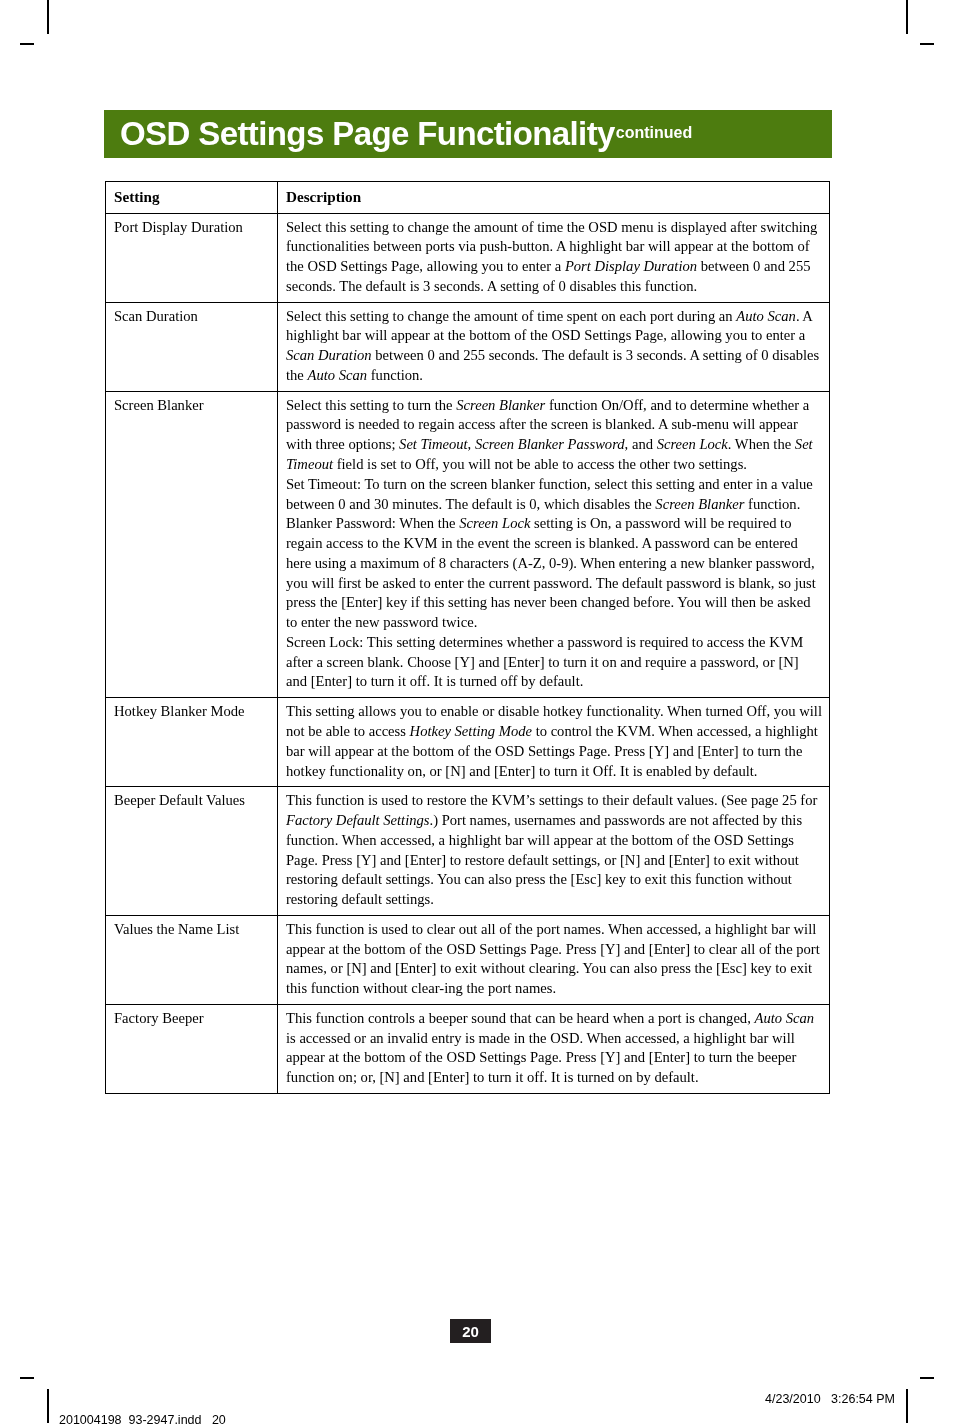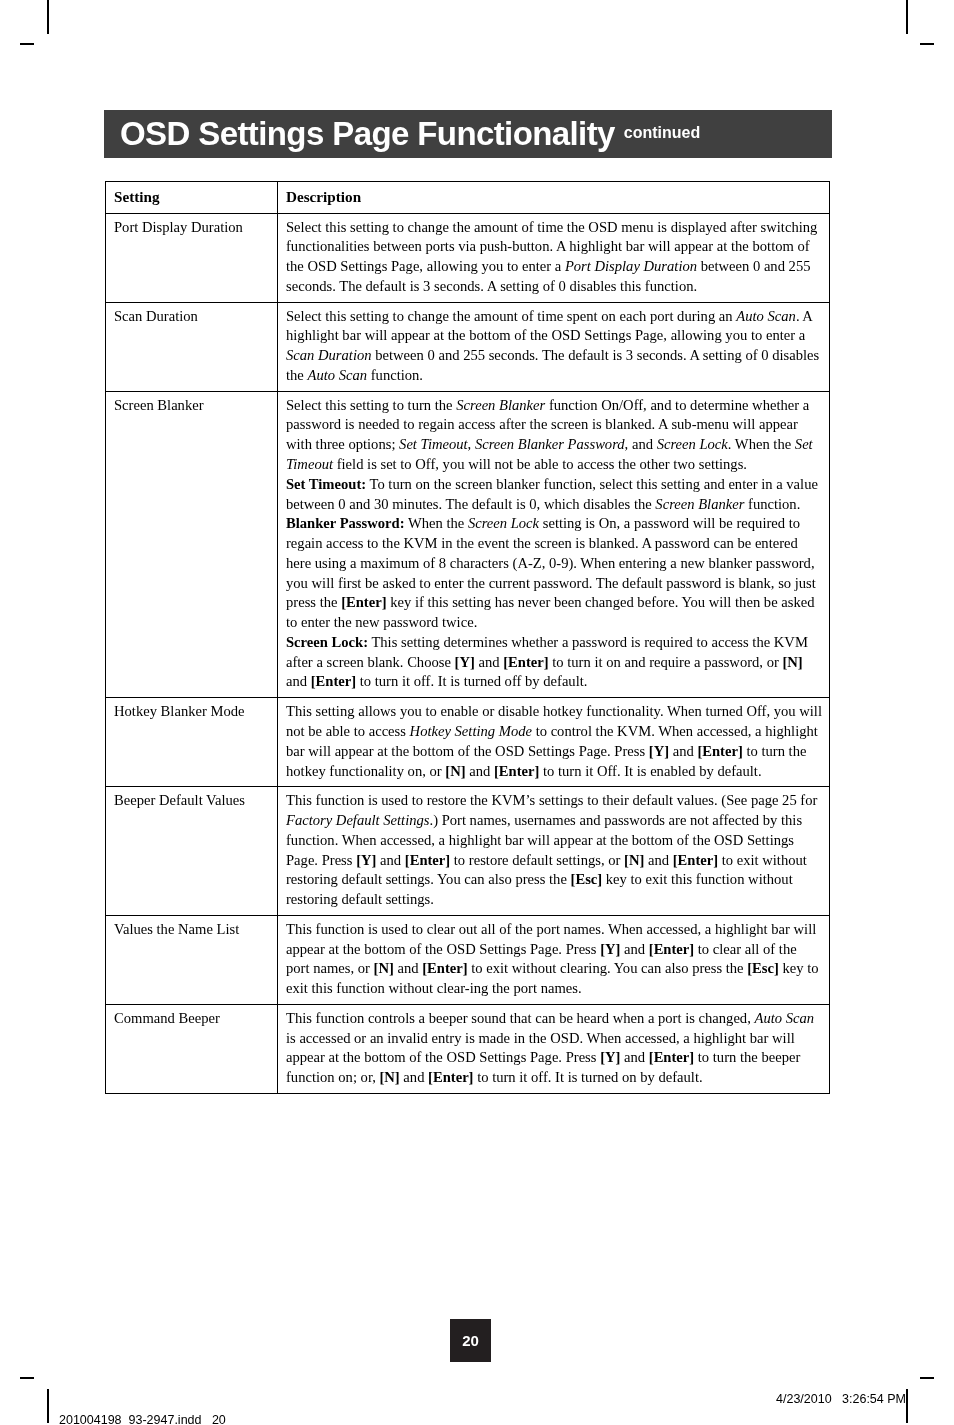--- a/index.html
+++ b/index.html
@@ -29,40 +29,40 @@
   .cm-br-h { left: 920px; top: 1377px;  width: 14px; height: 2px;  }
   .cm-br-v { left: 906px; top: 1389px;  width: 2px;  height: 34px; }
 
   
   .header-bar {
     position: absolute;
     left: 104px;
     top: 110px;
     width: 728px;
     height: 48px;
-    background: #404040;
+    background: #4d7c0f;
     display: flex;
     align-items: center;
     overflow: hidden;
   }
   .header-title {
     font-family: "Liberation Sans", sans-serif;
     font-weight: bold;
     font-size: 33px;
     color: #ffffff;
     letter-spacing: -0.6px;
     margin-left: 16px;
     white-space: nowrap;
   }
   .header-continued {
     font-family: "Liberation Sans", sans-serif;
     font-weight: bold;
     font-size: 16px;
     color: #ffffff;
-    margin-left: 9px;
+    margin-left: 1px;
     padding-bottom: 3px;
     white-space: nowrap;
   }
 
   
   .settings-table {
     position: absolute;
     left: 105px;
     top: 181px;
     width: 724px;
@@ -80,50 +80,50 @@
   .settings-table th {
     font-weight: bold;
     font-size: 15.2px;
     padding-top: 5px;
     padding-bottom: 5px;
   }
   .col-setting { width: 172px; }
   .col-desc { width: 552px; }
   .cell-setting { white-space: normal; }
   .cell-desc em { font-style: italic; }
-  .cell-desc b { font-weight: bold; }
+  .cell-desc b { font-weight: normal; }
 
   
   .page-badge {
     position: absolute;
     left: 450px;
     top: 1319px;
     width: 41px;
-    height: 43px;
+    height: 24px;
     background: #231f20;
     color: #ffffff;
     font-family: "Liberation Sans", sans-serif;
     font-weight: bold;
     font-size: 15px;
     display: flex;
     align-items: center;
     justify-content: center;
   }
 
   
   .slug {
     position: absolute;
     top: 1392px;
     font-family: "Liberation Sans", sans-serif;
     font-size: 12.5px;
     color: #000000;
     white-space: pre;
   }
   .slug-left  { left: 59px; margin-top: 21px; }
-  .slug-right { right: 48px; text-align: center; }
+  .slug-right { right: 59px; text-align: center; }
 </style>
 </head>
 <body>
 
 <div class="cropmark cm-tl-v"></div>
 <div class="cropmark cm-tl-h"></div>
 <div class="cropmark cm-tr-v"></div>
 <div class="cropmark cm-tr-h"></div>
 <div class="cropmark cm-bl-h"></div>
 <div class="cropmark cm-bl-v"></div>
@@ -165,21 +165,21 @@
       </tr>
       <tr>
         <td class="cell-setting">Beeper Default Values</td>
         <td class="cell-desc">This function is used to restore the KVM’s settings to their default values. (See page 25 for <em>Factory Default Settings</em>.) Port names, usernames and passwords are not affected by this function. When accessed, a highlight bar will appear at the bottom of the OSD Settings Page. Press <b>[Y]</b> and <b>[Enter]</b> to restore default settings, or <b>[N]</b> and <b>[Enter]</b> to exit without restoring default settings. You can also press the <b>[Esc]</b> key to exit this function without restoring default settings.</td>
       </tr>
       <tr>
         <td class="cell-setting">Values the Name List</td>
         <td class="cell-desc">This function is used to clear out all of the port names. When accessed, a highlight bar will appear at the bottom of the OSD Settings Page. Press <b>[Y]</b> and <b>[Enter]</b> to clear all of the port names, or <b>[N]</b> and <b>[Enter]</b> to exit without clearing. You can also press the <b>[Esc]</b> key to exit this function without clear-ing the port names.</td>
       </tr>
       <tr>
-        <td class="cell-setting">Command Beeper</td>
+        <td class="cell-setting">Factory Beeper</td>
         <td class="cell-desc">This function controls a beeper sound that can be heard when a port is changed, <em>Auto Scan</em> is accessed or an invalid entry is made in the OSD. When accessed, a highlight bar will appear at the bottom of the OSD Settings Page. Press <b>[Y]</b> and <b>[Enter]</b> to turn the beeper function on; or, <b>[N]</b> and <b>[Enter]</b> to turn it off. It is turned on by default.</td>
       </tr>
     </tbody>
 </table>
 
 <div class="page-badge">20</div>
 
 <div class="slug slug-left">201004198  93-2947.indd   20</div>
 <div class="slug slug-right">4/23/2010   3:26:54 PM</div>
 

